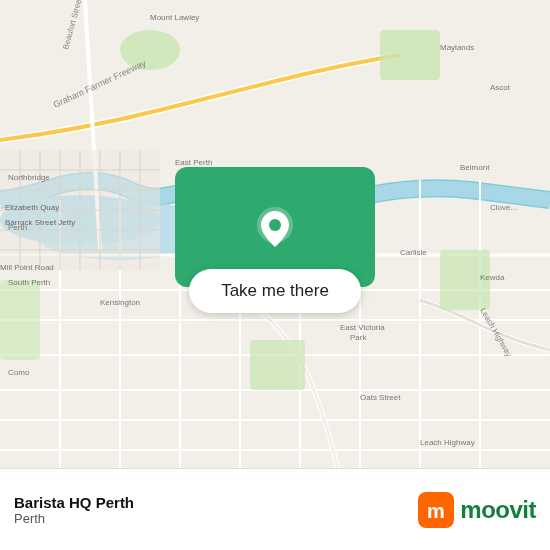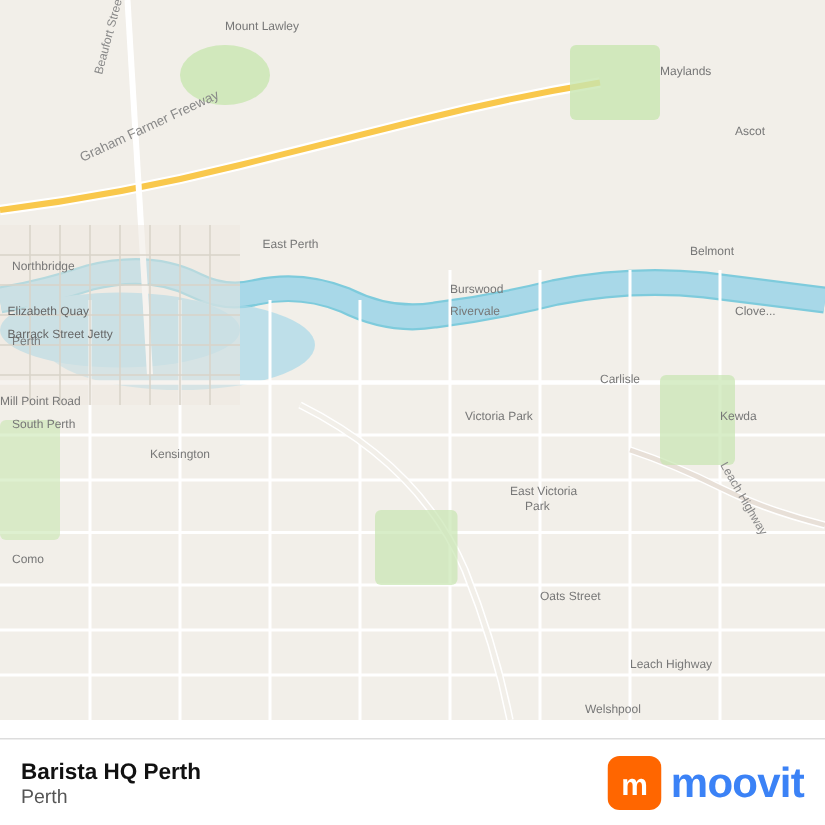--- a/index.html
+++ b/index.html
@@ -62,21 +62,21 @@
       font-weight: 500;
       color: #222;
       cursor: pointer;
       box-shadow: 0 2px 8px rgba(0,0,0,0.18);
       margin-top: -18px;
       white-space: nowrap;
     }
 
     #footer-bar {
       width: 550px;
-      height: 58px;
+      height: 82px;
       background-color: white;
       border-top: 1px solid #ddd;
       display: flex;
       align-items: center;
       justify-content: space-between;
       padding: 0 14px;
       position: absolute;
       bottom: 0;
       left: 0;
     }
@@ -102,23 +102,23 @@
       align-items: center;
       gap: 6px;
     }
 
     #moovit-icon {
       width: 36px;
       height: 36px;
     }
 
     #moovit-text {
-      font-size: 28px;
+      font-size: 24px;
       font-weight: 700;
-      color: #3b82f6;
+      color: #15803d;
       letter-spacing: -0.5px;
     }
 
     #copyright-bar {
       position: absolute;
       bottom: 70px;
       left: 0;
       width: 100%;
       font-size: 10px;
       color: #444;
@@ -216,20 +216,31 @@
     <text x="68" y="50" font-size="8" fill="#888" transform="rotate(-75, 68, 50)">Beaufort Street</text>
 
     <text x="300" y="210" font-size="8" fill="#777">Rivervale</text>
     <text x="300" y="195" font-size="8" fill="#777">Burswood</text>
 
     <text x="490" y="210" font-size="8" fill="#777">Clove...</text>
 
     <text x="480" y="310" font-size="8" fill="#888" transform="rotate(60, 480, 310)">Leach Highway</text>
   </svg>
 
+  <div id="overlay-card">
+    <div id="green-card">
+
+      <svg id="location-pin" viewBox="0 0 48 48" xmlns="http://www.w3.org/2000/svg">
+        <circle cx="24" cy="22" r="18" fill="white" opacity="0.25"></circle>
+        <path d="M24 8 C16.3 8 10 14.3 10 22 C10 32 24 44 24 44 C24 44 38 32 38 22 C38 14.3 31.7 8 24 8Z" fill="white"></path>
+        <circle cx="24" cy="22" r="6" fill="#2eaa6e"></circle>
+      </svg>
+    </div>
+    <button id="take-me-button">Take me there</button>
+  </div>
 
 </div>
 
 <div id="footer-bar">
   <div id="location-info">
     <span id="location-name">Barista HQ Perth</span>
     <span id="location-city">Perth</span>
   </div>
   <div id="moovit-logo">
 

